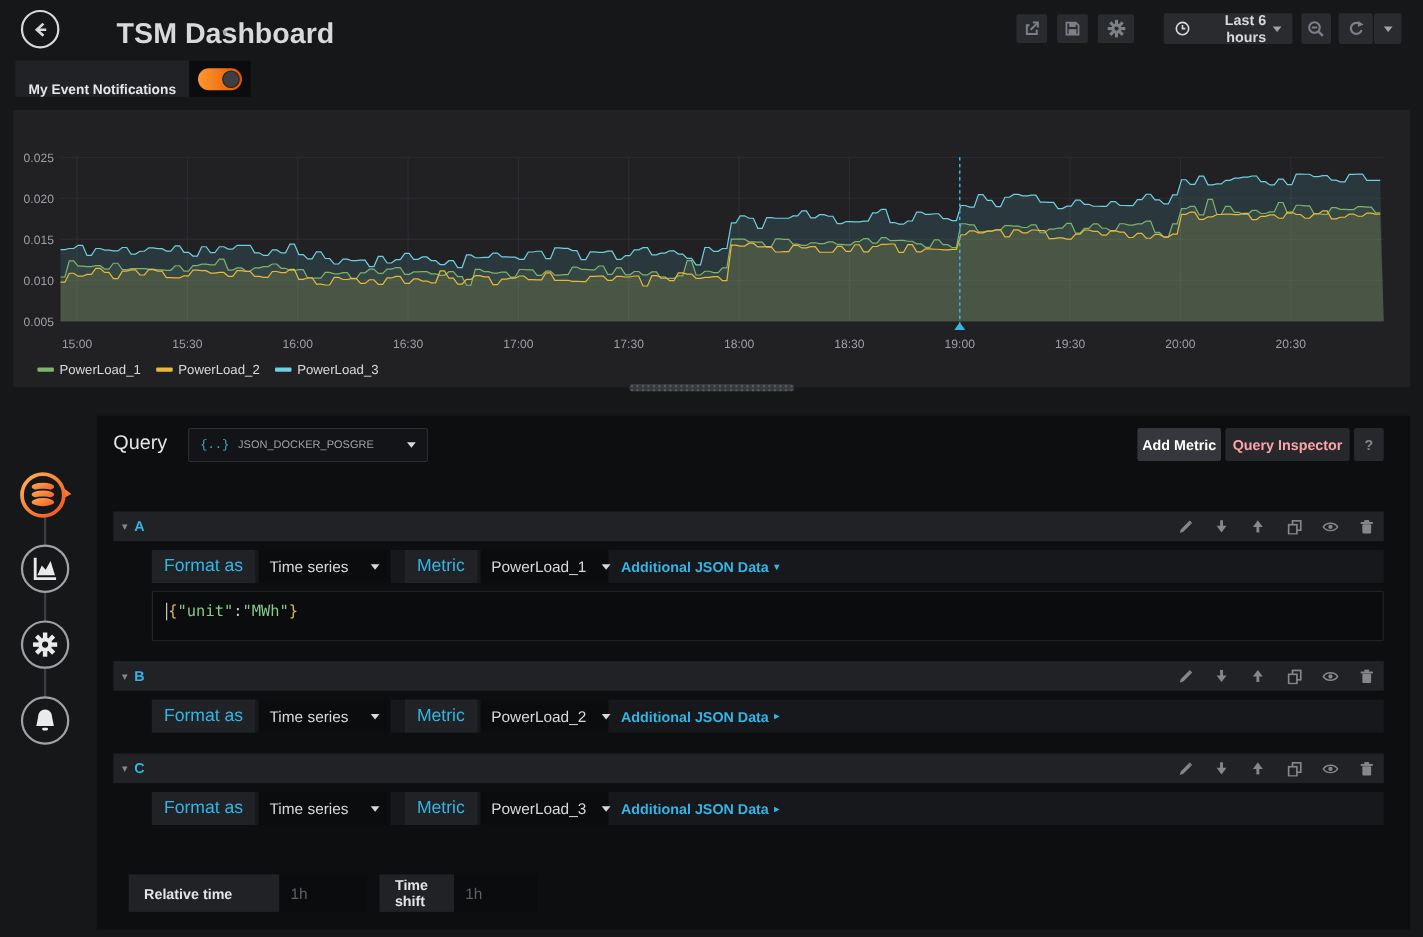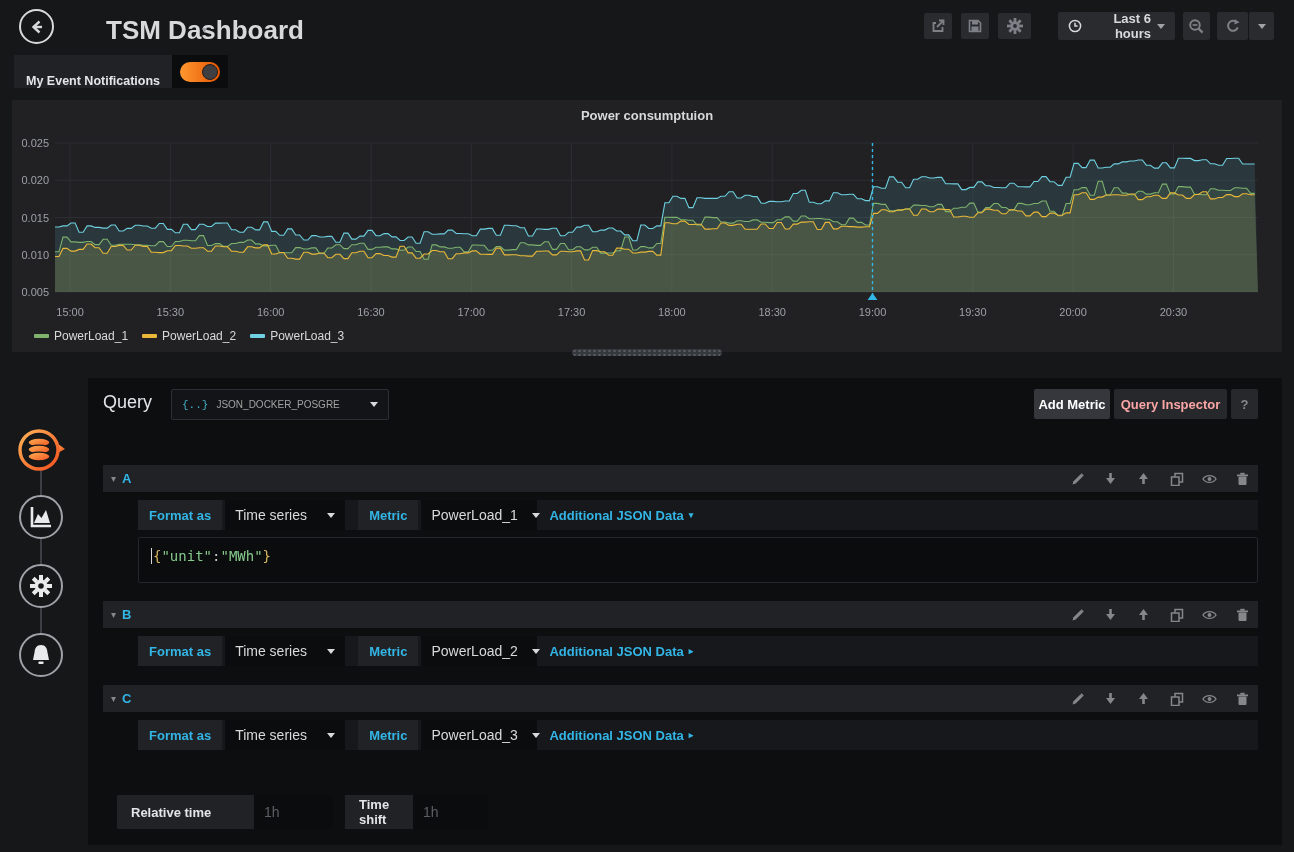--- a/index.html
+++ b/index.html
@@ -59,21 +59,21 @@
   
   .q-row-header { position:absolute; left:15px; width:1155px; height:27px; background:#202226;
     display:flex; align-items:center; padding:0 8px; }
   .row-caret { font-size:10px; color:#85878b; margin-right:6px; cursor:pointer; }
   .row-ref { font-size:13px; font-weight:bold; color:#33b5e5; }
   .row-actions { margin-left:auto; display:flex; gap:18px; align-items:center; }
   .row-actions .icon-btn { width:15px; height:15px; display:flex; align-items:center; justify-content:center; cursor:pointer; }
   .q-form-row { position:absolute; left:50px; width:1120px; height:30px; background:#16181c;
     display:flex; align-items:center; }
   .chip-label { height:30px; display:flex; align-items:center; padding:0 11px; background:#202226;
-    color:#33b5e5; font-size:13px; font-weight:bold; margin-right:3px; }
+    color:#33b5e5; font-size:16px; font-weight:normal; margin-right:3px; }
   .chip-select { height:30px; display:flex; align-items:center; gap:14px; padding:0 10px; background:#0b0c0e;
     color:#d8d9da; font-size:14px; cursor:pointer; margin-right:8px; }
   .json-link { display:flex; align-items:center; gap:5px; color:#33b5e5; font-size:13px; font-weight:bold;
     margin-left:4px; cursor:pointer; }
   .json-link .jcaret { font-size:9px; }
   .json-editor { position:absolute; left:50px; width:1120px; height:46px; background:#0b0c0e;
     border:1px solid #25272c; border-radius:2px; font-family:"DejaVu Sans Mono","Liberation Mono", monospace;
     font-size:14px; padding:10px 12px; display:flex; align-items:flex-start; }
   .cursor-bar { display:inline-block; width:1px; height:16px; background:#d8d9da; margin-right:1px; }
   .tok-brace { color:#d5b45e; }
@@ -221,21 +221,20 @@
         <text x="358.9630350194553" y="216" text-anchor="middle" font-size="11" fill="#9da0a6" font-family="Liberation Sans, sans-serif">16:30</text>
         <text x="459.268760422457" y="216" text-anchor="middle" font-size="11" fill="#9da0a6" font-family="Liberation Sans, sans-serif">17:00</text>
         <text x="559.5744858254586" y="216" text-anchor="middle" font-size="11" fill="#9da0a6" font-family="Liberation Sans, sans-serif">17:30</text>
         <text x="659.8802112284603" y="216" text-anchor="middle" font-size="11" fill="#9da0a6" font-family="Liberation Sans, sans-serif">18:00</text>
         <text x="760.185936631462" y="216" text-anchor="middle" font-size="11" fill="#9da0a6" font-family="Liberation Sans, sans-serif">18:30</text>
         <text x="860.4916620344637" y="216" text-anchor="middle" font-size="11" fill="#9da0a6" font-family="Liberation Sans, sans-serif">19:00</text>
         <text x="960.7973874374653" y="216" text-anchor="middle" font-size="11" fill="#9da0a6" font-family="Liberation Sans, sans-serif">19:30</text>
         <text x="1061.103112840467" y="216" text-anchor="middle" font-size="11" fill="#9da0a6" font-family="Liberation Sans, sans-serif">20:00</text>
         <text x="1161.4088382434688" y="216" text-anchor="middle" font-size="11" fill="#9da0a6" font-family="Liberation Sans, sans-serif">20:30</text>
       </svg>
-    <div class="chart-title">Power consumptuion</div>
     <div class="legend" id="legend">
         <div class="legend-item">
           <span class="legend-dash" style="background: rgb(126, 178, 109);"></span>
           <span>PowerLoad_1</span>
         </div>
         <div class="legend-item">
           <span class="legend-dash" style="background: rgb(234, 184, 57);"></span>
           <span>PowerLoad_2</span>
         </div>
         <div class="legend-item">

